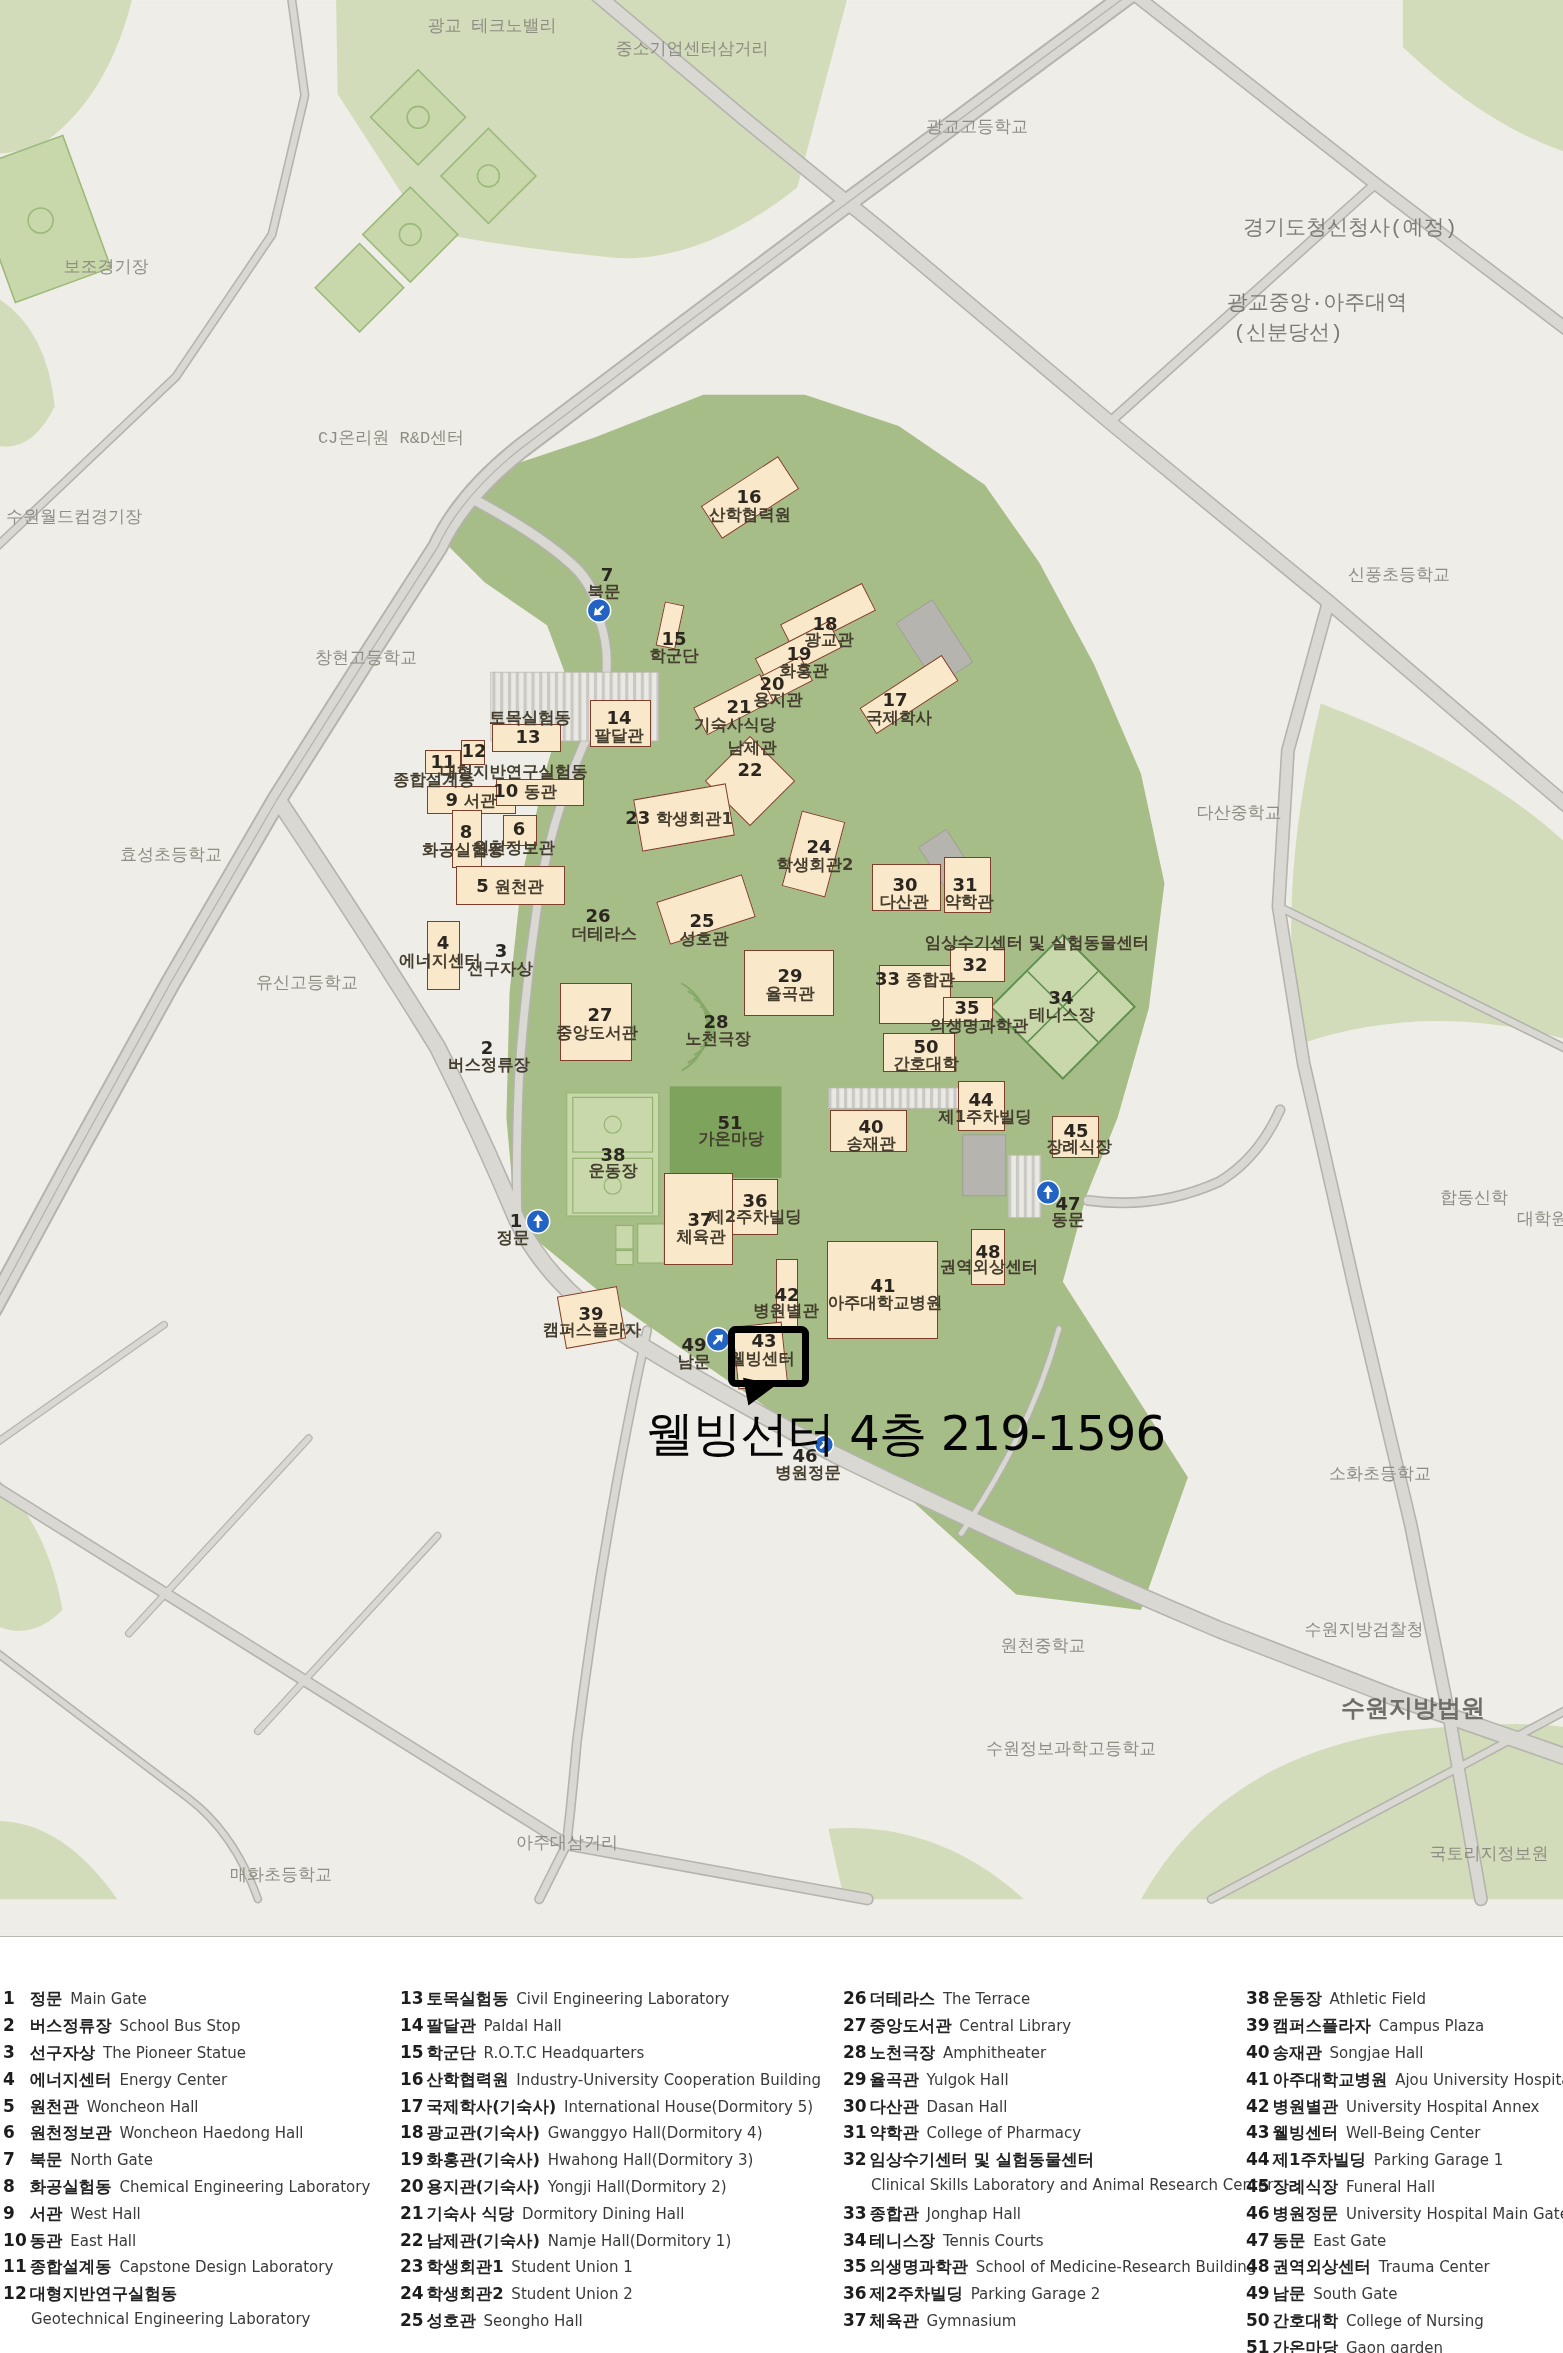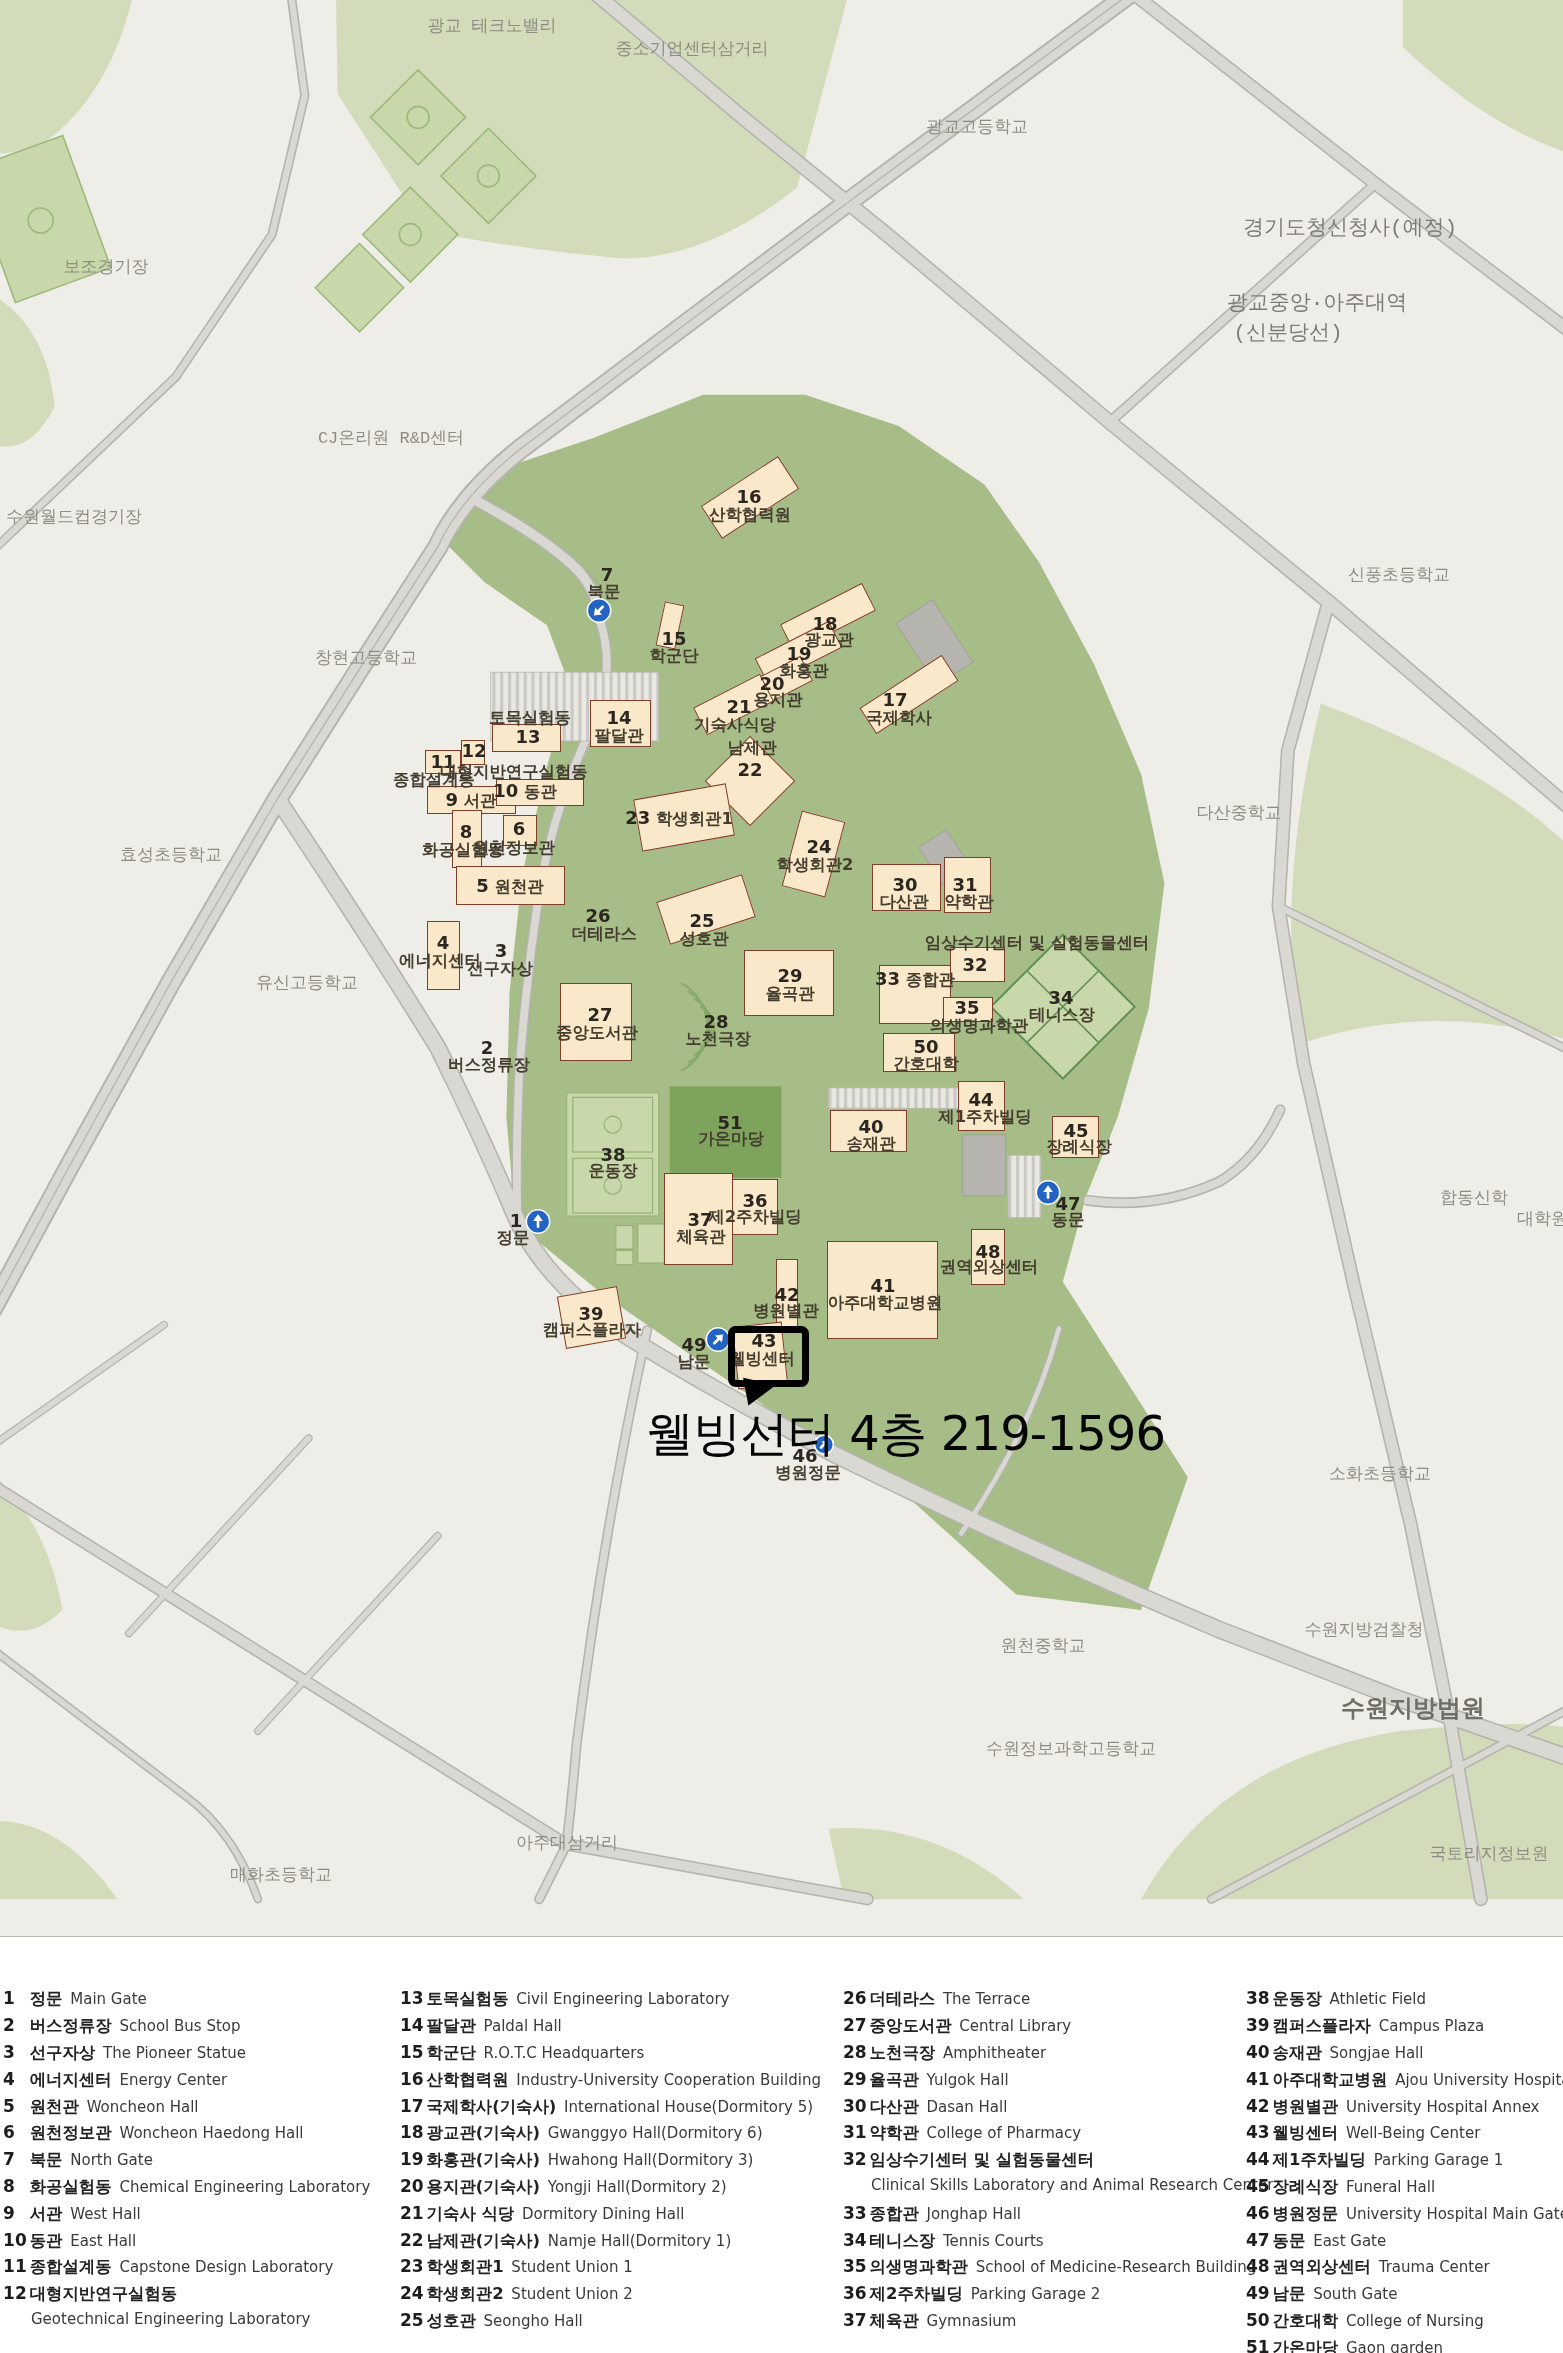--- a/index.html
+++ b/index.html
@@ -484,21 +484,21 @@
         <span class="lg-en">Industry-University Cooperation Building</span>
       </div>
       <div class="lg-row" style="left: 400px; top: 2098px;">
         <span class="lg-num">17</span>
         <span class="lg-kr">국제학사(기숙사)</span>
         <span class="lg-en">International House(Dormitory 5)</span>
       </div>
       <div class="lg-row" style="left: 400px; top: 2124px;">
         <span class="lg-num">18</span>
         <span class="lg-kr">광교관(기숙사)</span>
-        <span class="lg-en">Gwanggyo Hall(Dormitory 6)</span>
+        <span class="lg-en">Gwanggyo Hall(Dormitory 4)</span>
       </div>
       <div class="lg-row" style="left: 400px; top: 2151px;">
         <span class="lg-num">19</span>
         <span class="lg-kr">화홍관(기숙사)</span>
         <span class="lg-en">Hwahong Hall(Dormitory 3)</span>
       </div>
       <div class="lg-row" style="left: 400px; top: 2178px;">
         <span class="lg-num">20</span>
         <span class="lg-kr">용지관(기숙사)</span>
         <span class="lg-en">Yongji Hall(Dormitory 2)</span>

